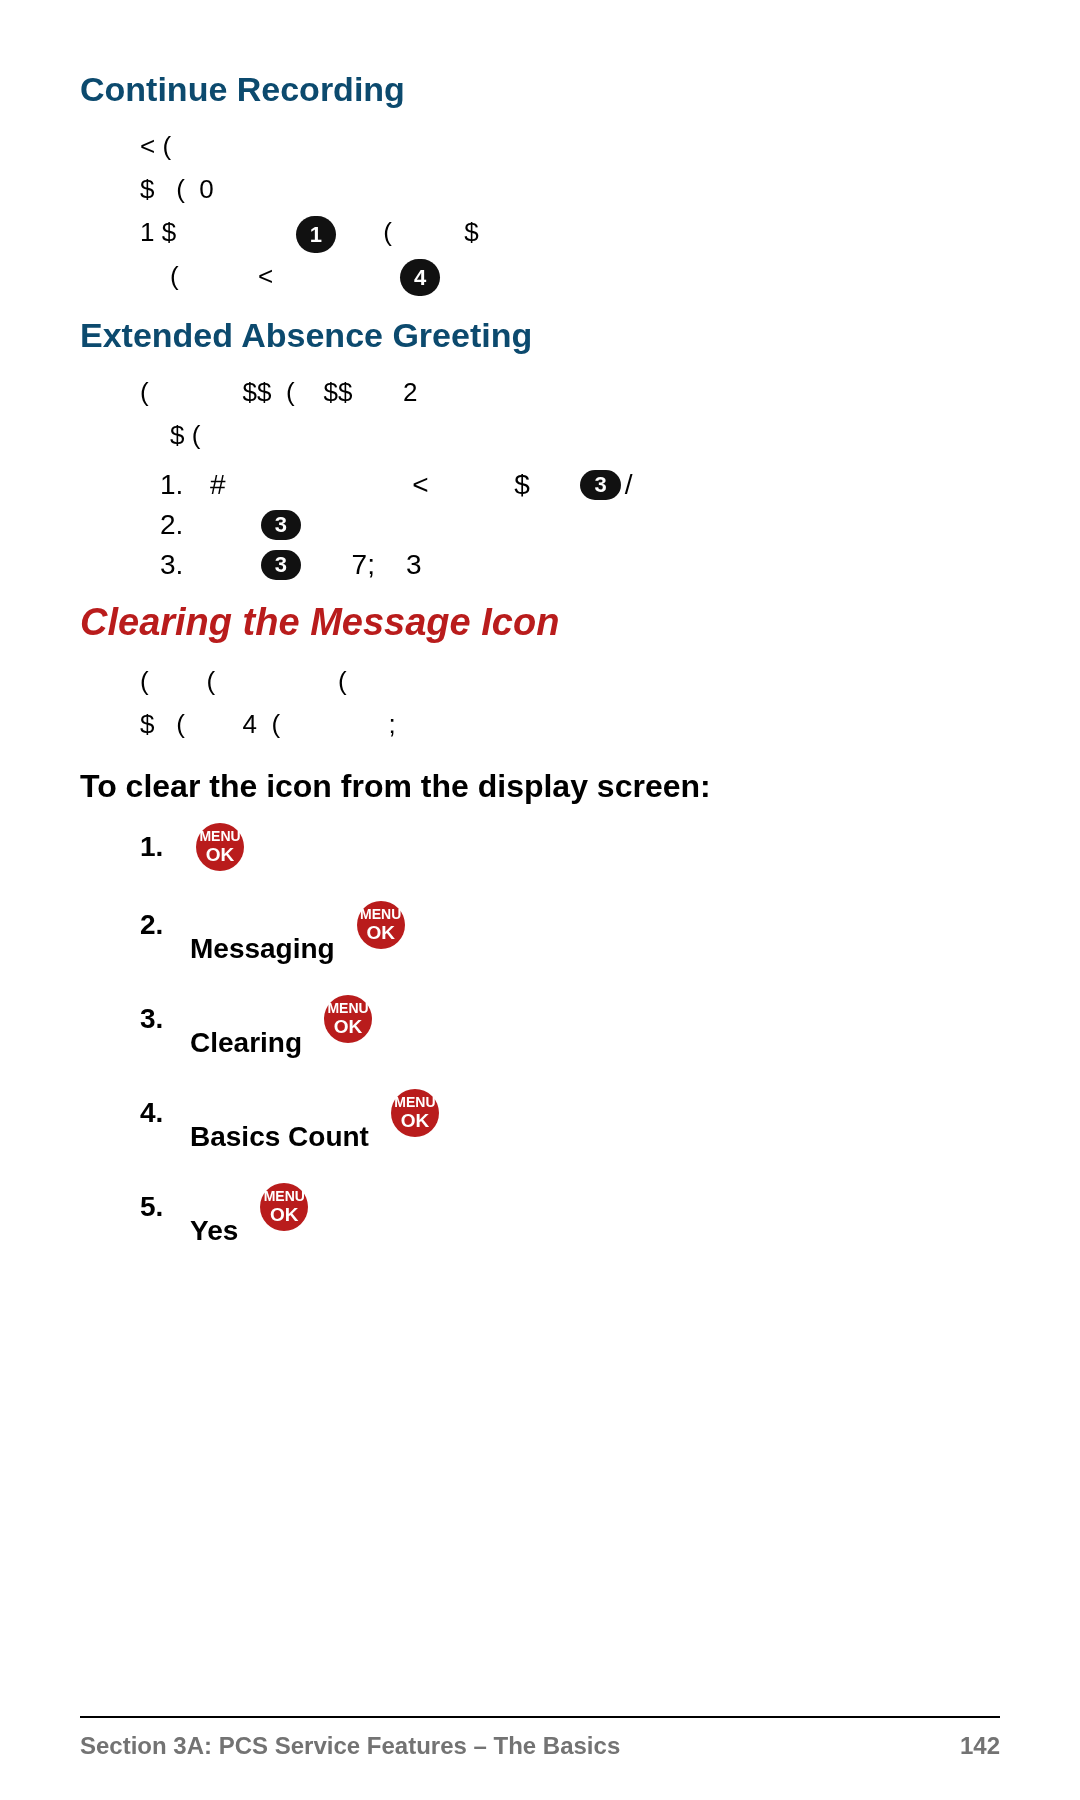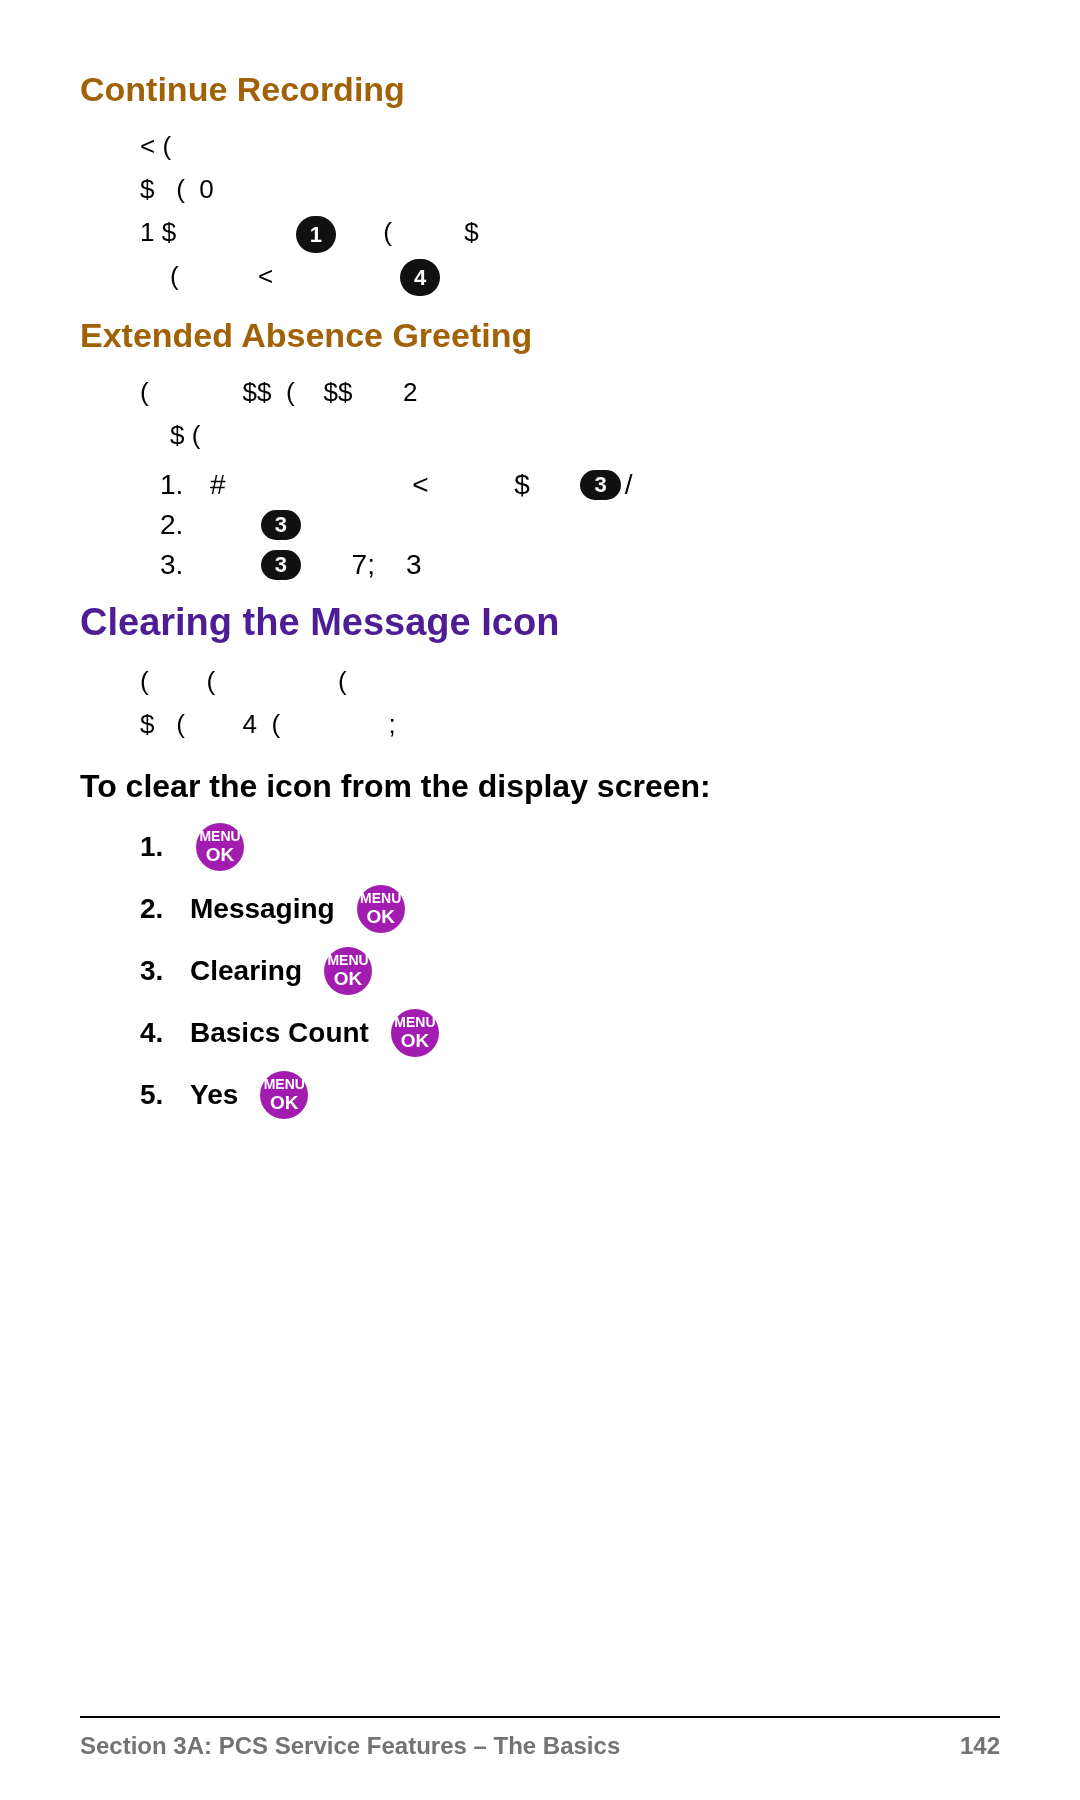--- a/index.html
+++ b/index.html
@@ -11,30 +11,31 @@
       font-size: 28px;
       color: #000000;
       position: relative;
     }
     .page-content {
       padding: 60px 80px 100px 80px;
     }
     .section-heading {
       font-size: 34px;
       font-weight: 900;
-      color: #a16207;
+      color: #0c4a6e;
       margin-bottom: 18px;
       margin-top: 10px;
     }
     .red-heading {
       font-size: 38px;
       font-weight: 900;
-      color: #4c1d95;
+      color: #b91c1c;
       margin-bottom: 18px;
       margin-top: 19px;
+      font-style: italic;
     }
     .body-text-indent {
       font-size: 26px;
       color: #000000;
       line-height: 1.5;
       margin-left: 60px;
       margin-bottom: 4px;
     }
     .body-text-indent2 {
       font-size: 26px;
@@ -51,21 +52,21 @@
       font-weight: 900;
       border-radius: 20px;
       padding: 2px 14px;
       margin: 0 4px;
       vertical-align: middle;
     }
     .circle-badge {
       display: inline-flex;
       align-items: center;
       justify-content: center;
-      background: #a21caf;
+      background: #b91c1c;
       color: #ffffff;
       font-size: 18px;
       font-weight: 900;
       border-radius: 50%;
       width: 48px;
       height: 48px;
       margin: 0 6px;
       vertical-align: middle;
       line-height: 1;
       text-align: center;
@@ -93,20 +94,21 @@
     }
     .step-num {
       font-size: 28px;
       font-weight: 700;
       min-width: 50px;
     }
     .step-label {
       font-size: 28px;
       font-weight: 900;
       margin-right: 16px;
+      margin-top: 48px;
     }
     .instruction-text {
       font-size: 32px;
       font-weight: 700;
       margin-bottom: 18px;
       margin-top: 10px;
     }
     .footer {
       position: absolute;
       bottom: 40px;

